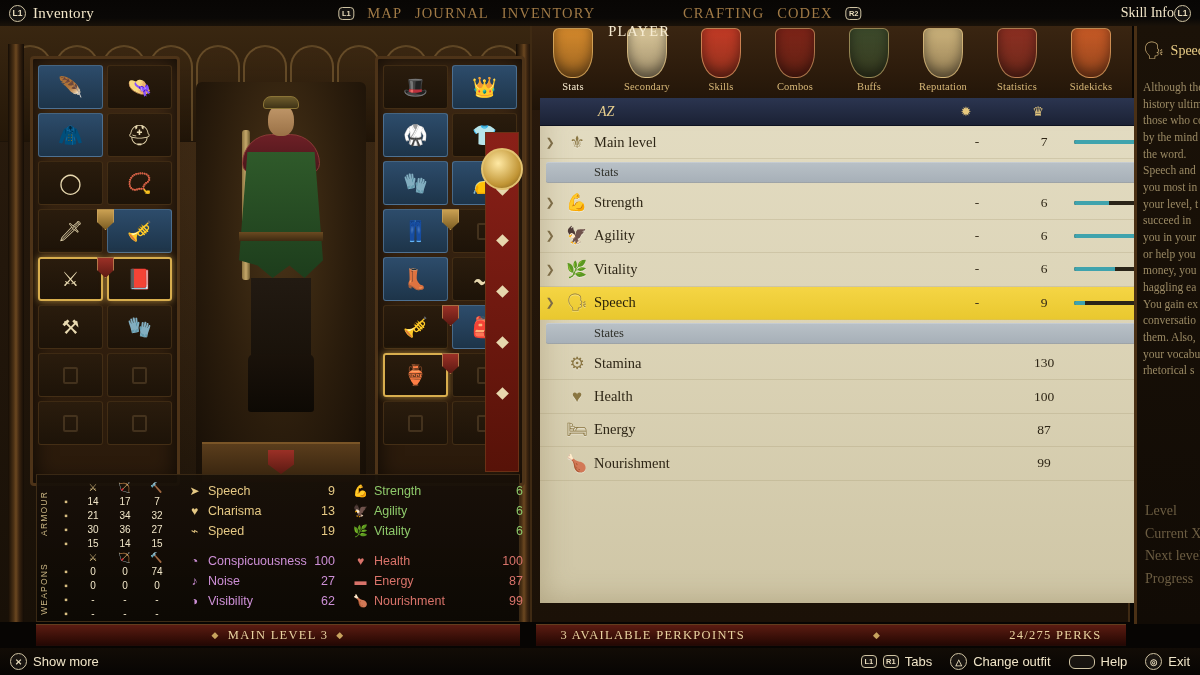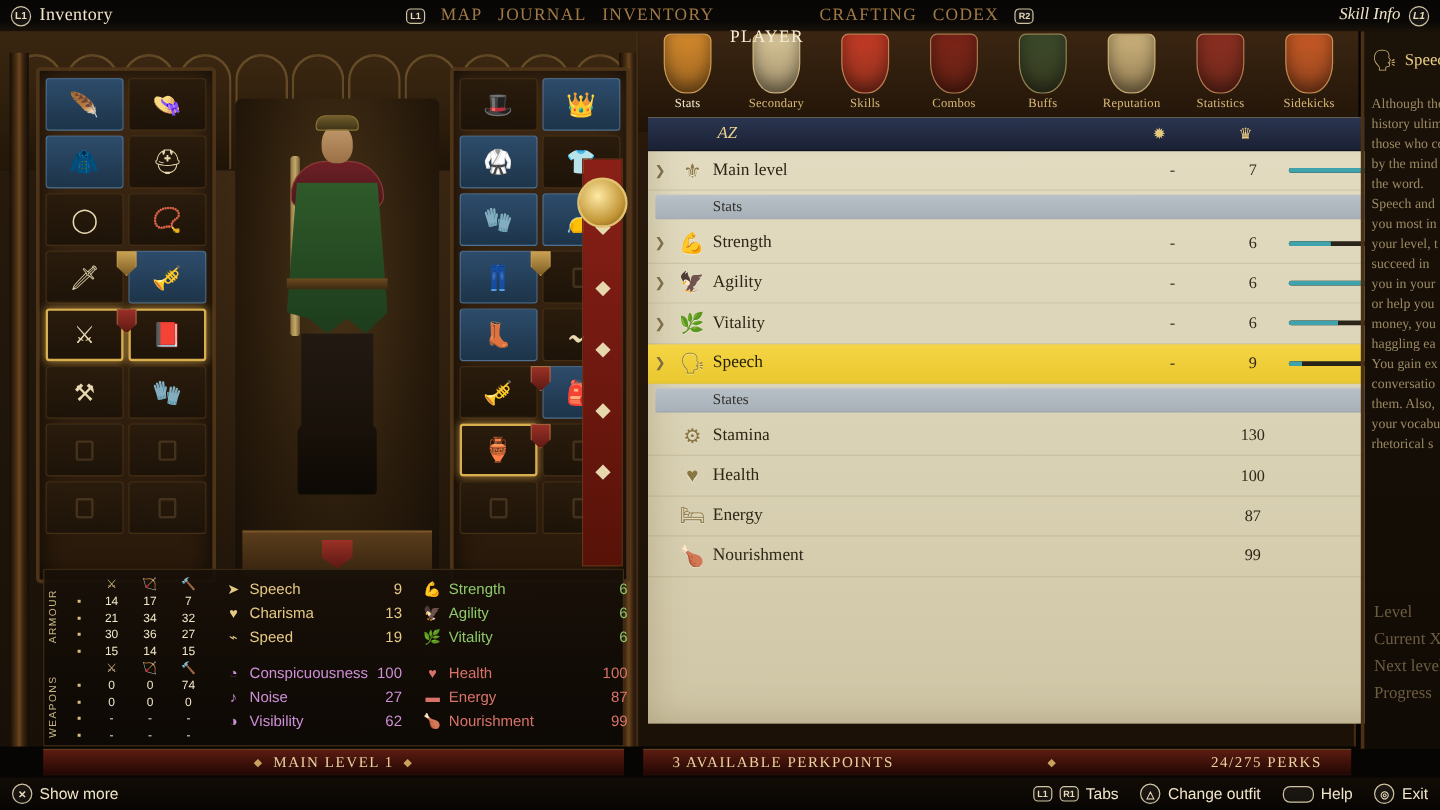--- a/index.html
+++ b/index.html
@@ -32,21 +32,21 @@
   .padbtn.wide { border-radius: 6px; width: 26px; height: 14px; }
   .topnav {
     position: absolute; left: 50%; transform: translateX(-50%);
     display: flex; align-items: center; gap: 13px;
   }
   .topnav .nav-item {
     font-size: 14.5px; letter-spacing: 1.1px; color: #a07a46;
   }
   .topnav .nav-item.active { color: #f7ecd2; margin-top: 36px; }
   .skillinfo {
-    position: absolute; right: 9px; display: flex; align-items: center; gap: 7px; font-style: italic;
+    position: absolute; right: 9px; display: flex; align-items: center; 
   }
   .skillinfo .label { font-size: 14px; color: #f2e6c8; }
 
   
   .room {
     position: absolute; left: 0; top: 22px; width: 530px; height: 600px;
     background:
       radial-gradient(ellipse at 50% 22%, rgba(140,96,46,.30) 0%, rgba(0,0,0,0) 62%),
       linear-gradient(180deg,#2c1d0e 0%,#23170b 40%,#181007 100%);
     overflow: hidden;
@@ -730,21 +730,21 @@
             <span class="ci red">🍗</span>
             <span class="cn red">Nourishment</span>
             <span class="cv red">99</span>
           </div>
         </div>
     </div>
   </div>
 
   <div class="ribbon left">
     <span class="diamond">◆</span>
-    <span>MAIN LEVEL  1</span>
+    <span>MAIN LEVEL  3</span>
     <span class="diamond">◆</span>
   </div>
   <div class="ribbon right">
     <span>3  AVAILABLE PERKPOINTS</span>
     <span class="diamond">◆</span>
     <span>24/275  PERKS</span>
   </div>
 
   <div class="infopanel">
     <div class="info-h">

